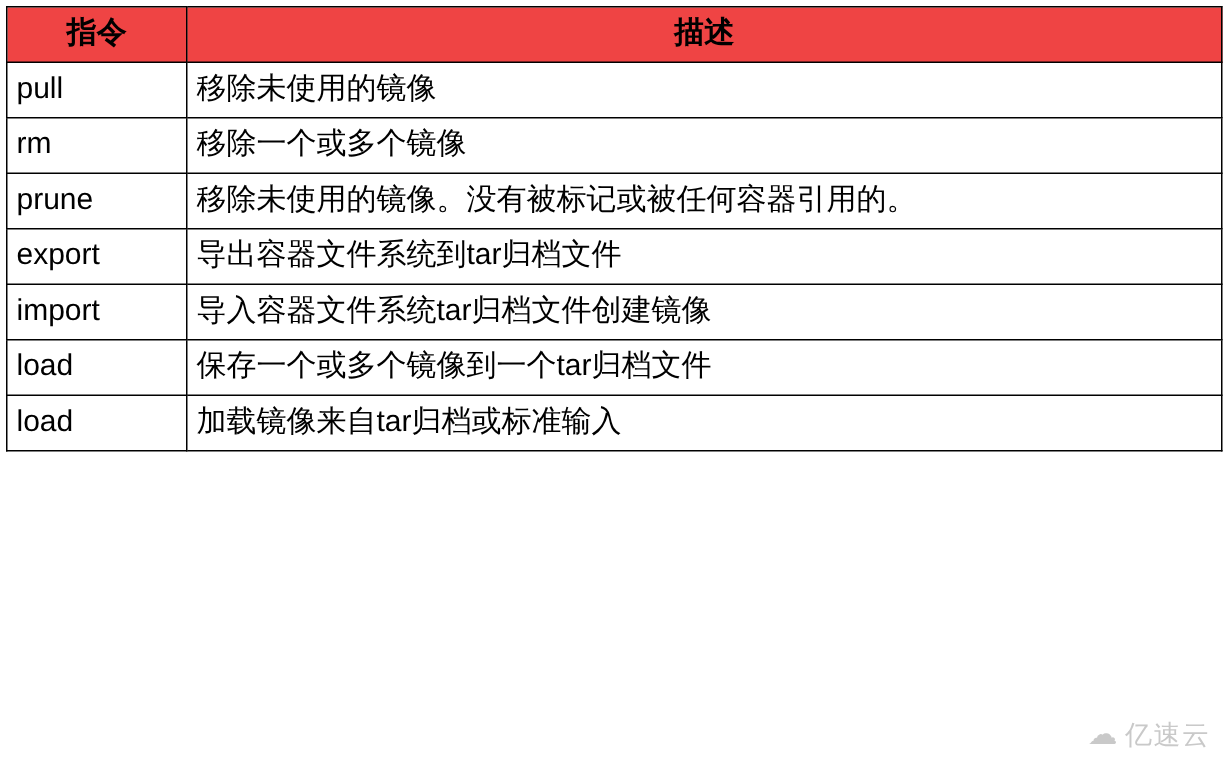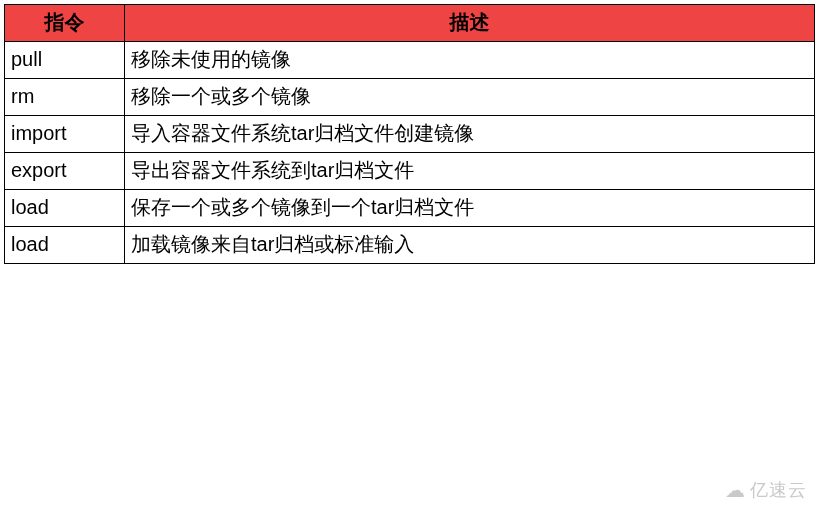--- a/index.html
+++ b/index.html
@@ -70,26 +70,30 @@
   <tbody>
     <tr>
       <td>pull</td>
       <td>移除未使用的镜像</td>
     </tr>
     <tr>
       <td>rm</td>
       <td>移除一个或多个镜像</td>
     </tr>
     <tr>
-      <td>import</td>
-      <td>导入容器文件系统tar归档文件创建镜像</td>
+      <td>prune</td>
+      <td>移除未使用的镜像。没有被标记或被任何容器引用的。</td>
     </tr>
     <tr>
       <td>export</td>
       <td>导出容器文件系统到tar归档文件</td>
+    </tr>
+    <tr>
+      <td>import</td>
+      <td>导入容器文件系统tar归档文件创建镜像</td>
     </tr>
     <tr>
       <td>load</td>
       <td>保存一个或多个镜像到一个tar归档文件</td>
     </tr>
     <tr>
       <td>load</td>
       <td>加载镜像来自tar归档或标准输入</td>
     </tr>
   </tbody>

